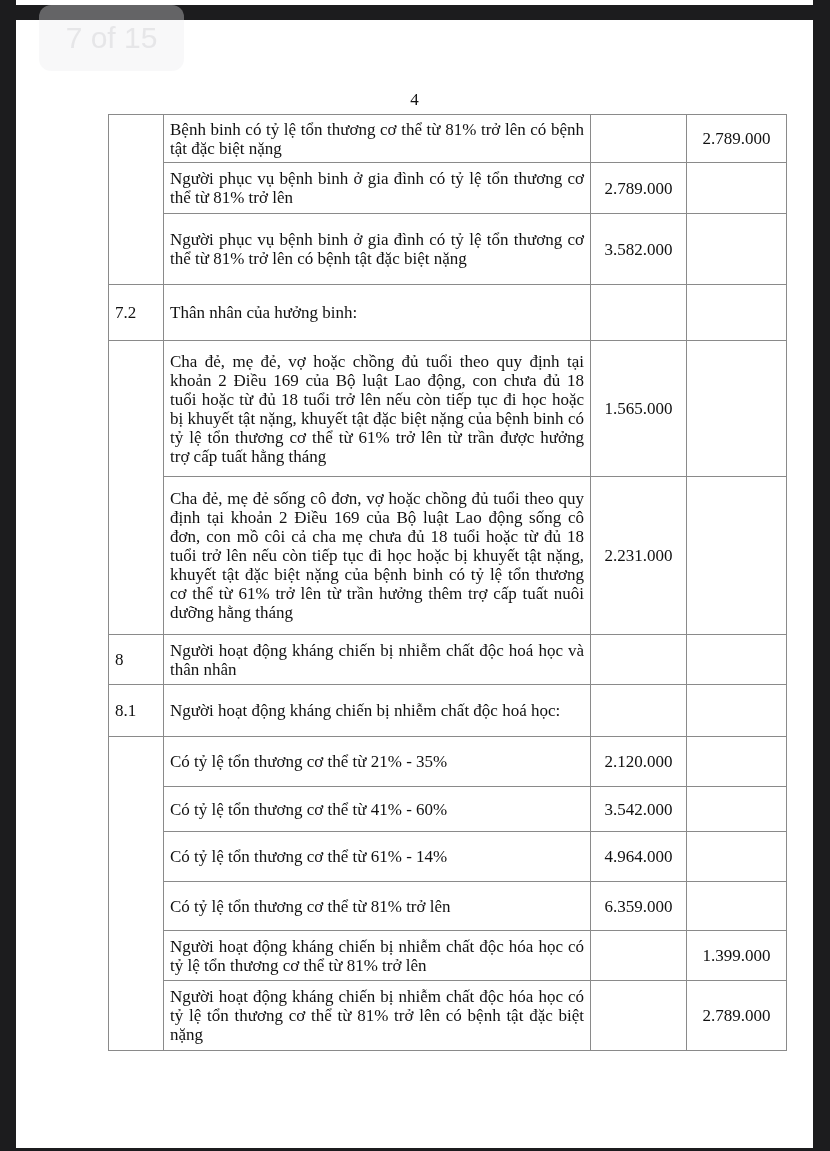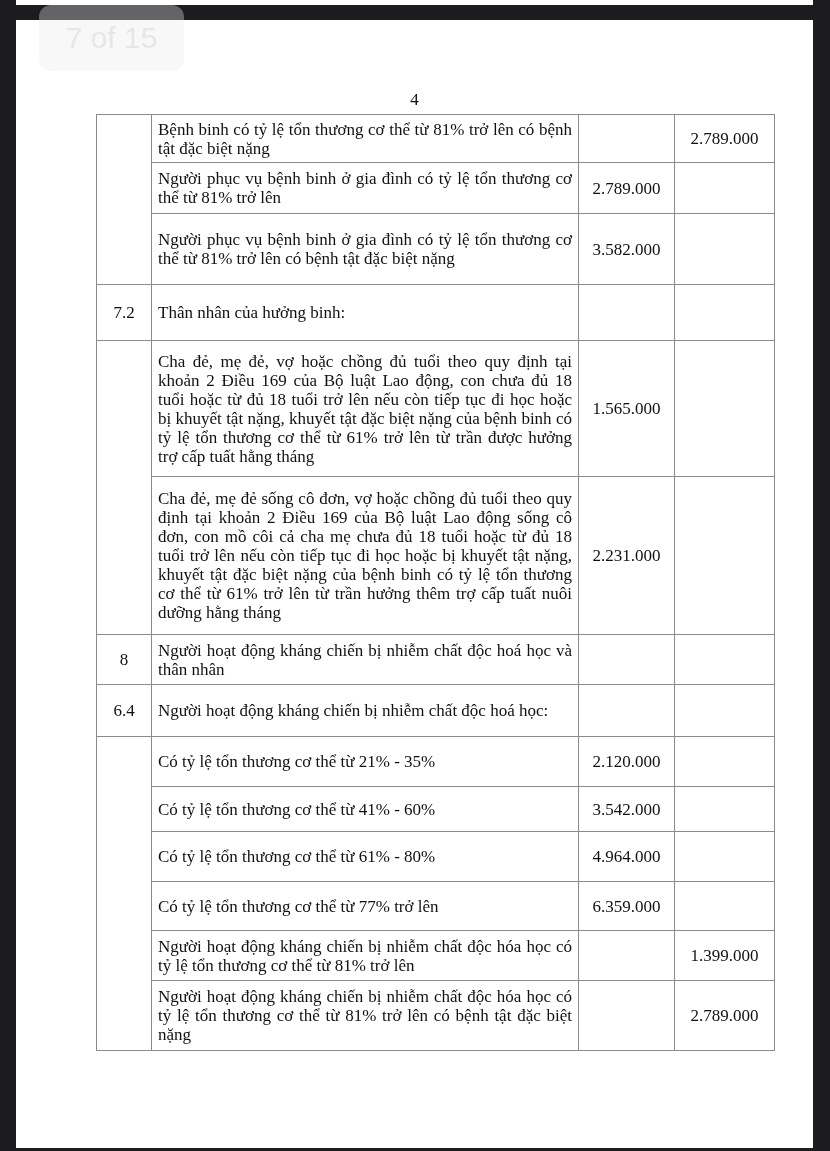--- a/index.html
+++ b/index.html
@@ -49,36 +49,36 @@
       position: absolute;
       left: 0;
       width: 100%;
       top: 70px;
       text-align: center;
       font-size: 17px;
       color: #111;
     }
     table.doc-table {
       position: absolute;
-      left: 96px;
+      left: 108px;
       top: 114px;
       border-collapse: collapse;
       table-layout: fixed;
       width: 679px;
       font-size: 17px;
       line-height: 19px;
       color: #111;
     }
     table.doc-table td {
       border: 1px solid #8a8a8a;
       padding: 0 6px;
       vertical-align: middle;
       overflow: hidden;
     }
-    td.col-stt { width: 55px; text-align: center; padding: 0; }
+    td.col-stt { width: 55px; text-align: left; padding: 0; }
     td.col-content { width: 427px; text-align: justify; }
     td.col-amt1 { width: 96px; text-align: center; padding: 0; }
     td.col-amt2 { width: 100px; text-align: center; padding: 0; }
   </style>
 </head>
 <body>
 
 <div class="prev-page"></div>
 
 <div class="page-counter">7 of 15</div>
@@ -132,43 +132,43 @@
     </tr>
 
     <tr style="height:50px">
       <td class="col-stt">8</td>
       <td class="col-content">Người hoạt động kháng chiến bị nhiễm chất độc hoá học và thân nhân</td>
       <td class="col-amt1"></td>
       <td class="col-amt2"></td>
     </tr>
 
     <tr style="height:52px">
-      <td class="col-stt">6.4</td>
+      <td class="col-stt">8.1</td>
       <td class="col-content"> Người hoạt động kháng chiến bị nhiễm chất độc hoá học:</td>
       <td class="col-amt1"></td>
       <td class="col-amt2"></td>
     </tr>
     <tr style="height:50px">
       <td class="col-stt" rowspan="6"></td>
       <td class="col-content">Có tỷ lệ tổn thương cơ thể từ 21% - 35%</td>
       <td class="col-amt1">2.120.000</td>
       <td class="col-amt2"></td>
     </tr>
     <tr style="height:45px">
       <td class="col-content">Có tỷ lệ tổn thương cơ thể từ 41% - 60%</td>
       <td class="col-amt1">3.542.000</td>
       <td class="col-amt2"></td>
     </tr>
     <tr style="height:50px">
-      <td class="col-content"> Có tỷ lệ tổn thương cơ thể từ 61% - 80%</td>
+      <td class="col-content"> Có tỷ lệ tổn thương cơ thể từ 61% - 14%</td>
       <td class="col-amt1">4.964.000</td>
       <td class="col-amt2"></td>
     </tr>
     <tr style="height:49px">
-      <td class="col-content"> Có tỷ lệ tổn thương cơ thể từ 77% trở lên</td>
+      <td class="col-content"> Có tỷ lệ tổn thương cơ thể từ 81% trở lên</td>
       <td class="col-amt1">6.359.000</td>
       <td class="col-amt2"></td>
     </tr>
     <tr style="height:50px">
       <td class="col-content"> Người hoạt động kháng chiến bị nhiễm chất độc hóa học có tỷ lệ tổn thương cơ thể từ 81% trở lên</td>
       <td class="col-amt1"></td>
       <td class="col-amt2">1.399.000</td>
     </tr>
     <tr style="height:70px">
       <td class="col-content"> Người hoạt động kháng chiến bị nhiễm chất độc hóa học có tỷ lệ tổn thương cơ thể từ 81% trở lên có bệnh tật đặc biệt nặng</td>

